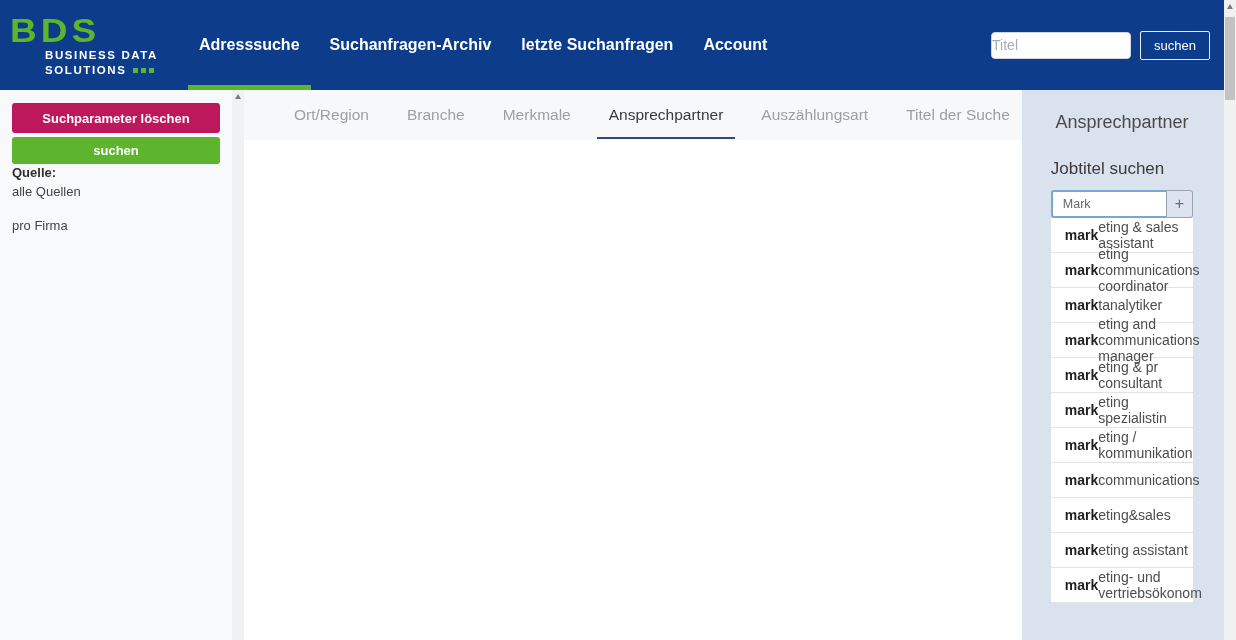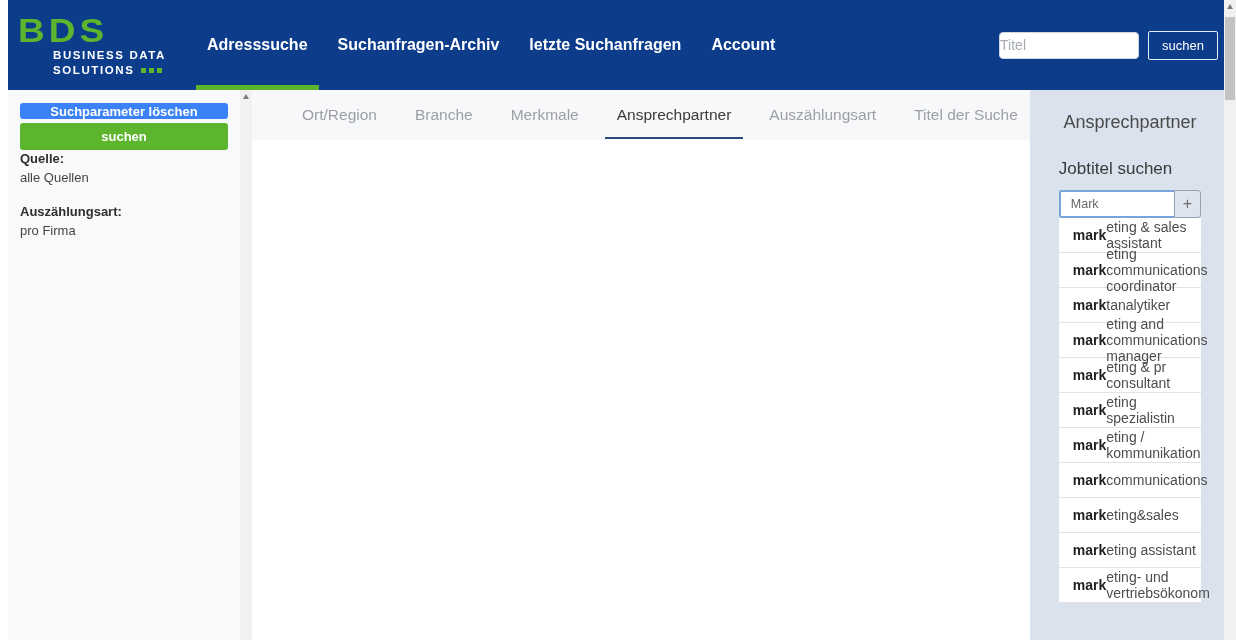--- a/index.html
+++ b/index.html
@@ -1,20 +1,20 @@
 <!DOCTYPE html>
 <html><head>
 <meta charset="utf-8">
 <style>
   * { margin:0; padding:0; box-sizing:border-box; }
   html,body { width:1236px; height:640px; overflow:hidden; }
   body { font-family:"Liberation Sans", sans-serif; background:#fff; }
 
   .page { position:relative; width:1236px; height:640px; }
-  .app { position:absolute; left:8px; top:0; width:1224px; height:640px; display:flex; flex-direction:column; }
+  .app { position:absolute; left:0; top:0; width:1224px; height:640px; display:flex; flex-direction:column; }
 
   
   .topnav { height:90px; background:#0d3c8b; display:flex; align-items:center; padding:0 14px 0 10px; flex:0 0 auto; }
   .logo { display:flex; flex-direction:column; margin-right:30px; line-height:1; user-select:none; }
   .logo-acronym { color:#5cb52d; font-weight:bold; font-size:37px; letter-spacing:4px; line-height:0.9; transform:scaleY(.92); }
   .logo-line { color:#fff; font-size:11.5px; font-weight:bold; letter-spacing:1.6px; margin-top:3px; white-space:nowrap;padding-left:35px; }
   .logo-line2 { display:flex; align-items:center; gap:4px; }
   .logo-dots { display:inline-flex; gap:3px; margin-left:2px; }
   .logo-dots i { width:5px; height:5px; background:#5cb52d; display:inline-block; }
 
@@ -26,21 +26,21 @@
   .nav-search input { width:140px; height:27px; border:1px solid #cfd6df; border-radius:4px; padding:0 0; font-size:14px; color:#555; font-family:"Liberation Sans",sans-serif; outline:none; }
   .nav-search input::placeholder { color:#a8adb5; }
   .nav-search button { height:29px; padding:0 13px; background:transparent; border:1px solid rgba(255,255,255,.9); border-radius:2px; color:#fff; font-size:13px; font-family:"Liberation Sans",sans-serif; cursor:pointer; }
 
   
   .body-row { flex:1; display:flex; min-height:0; }
 
   
   .sidebar { width:232px; background:#f8f9fa; padding:13px 12px 0 12px; flex:0 0 auto; }
   .btn { display:block; width:100%; border:none; color:#fff; font-size:13px; font-weight:600; font-family:"Liberation Sans",sans-serif; border-radius:3px; cursor:pointer; }
-  .btn-blue { height:16px; background:#3b82f6; }
+  .btn-blue { height:30px; background:#be185d; }
   .btn-green { height:27px; background:#5cb52d; margin-top:4px; }
   .sidebar h2 { font-size:23px; font-weight:400; color:#3d4352; text-align:center; margin:15px 0 18px 0; letter-spacing:.3px; }
   .param { margin-bottom:15px; font-size:13px; line-height:1.45; }
   .param-label { font-weight:bold; color:#2f2f2f; }
   .param-value { color:#454545; }
 
   
   .v-scrollbar { width:12px; background:#f1f1f2; flex:0 0 auto; position:relative; }
   .sb-arrow { height:13px; display:flex; align-items:center; justify-content:center; cursor:pointer; }
   .sb-arrow::before { content:""; border-left:3.5px solid transparent; border-right:3.5px solid transparent; border-bottom:5px solid #7b7b7b; display:block; }
@@ -102,21 +102,20 @@
     <div class="body-row">
 
       <aside class="sidebar">
         <button class="btn btn-blue">Suchparameter löschen</button>
         <button class="btn btn-green">suchen</button>
         <div class="param">
           <div class="param-label">Quelle:</div>
           <div class="param-value">alle Quellen</div>
         </div>
         <div class="param">
-          <div class="param-label">Auszählungsart:</div>
           <div class="param-value">pro Firma</div>
         </div>
       </aside>
 
       <div class="v-scrollbar">
         <div class="sb-arrow"></div>
       </div>
 
       <main class="main">
         <div class="tabbar">

